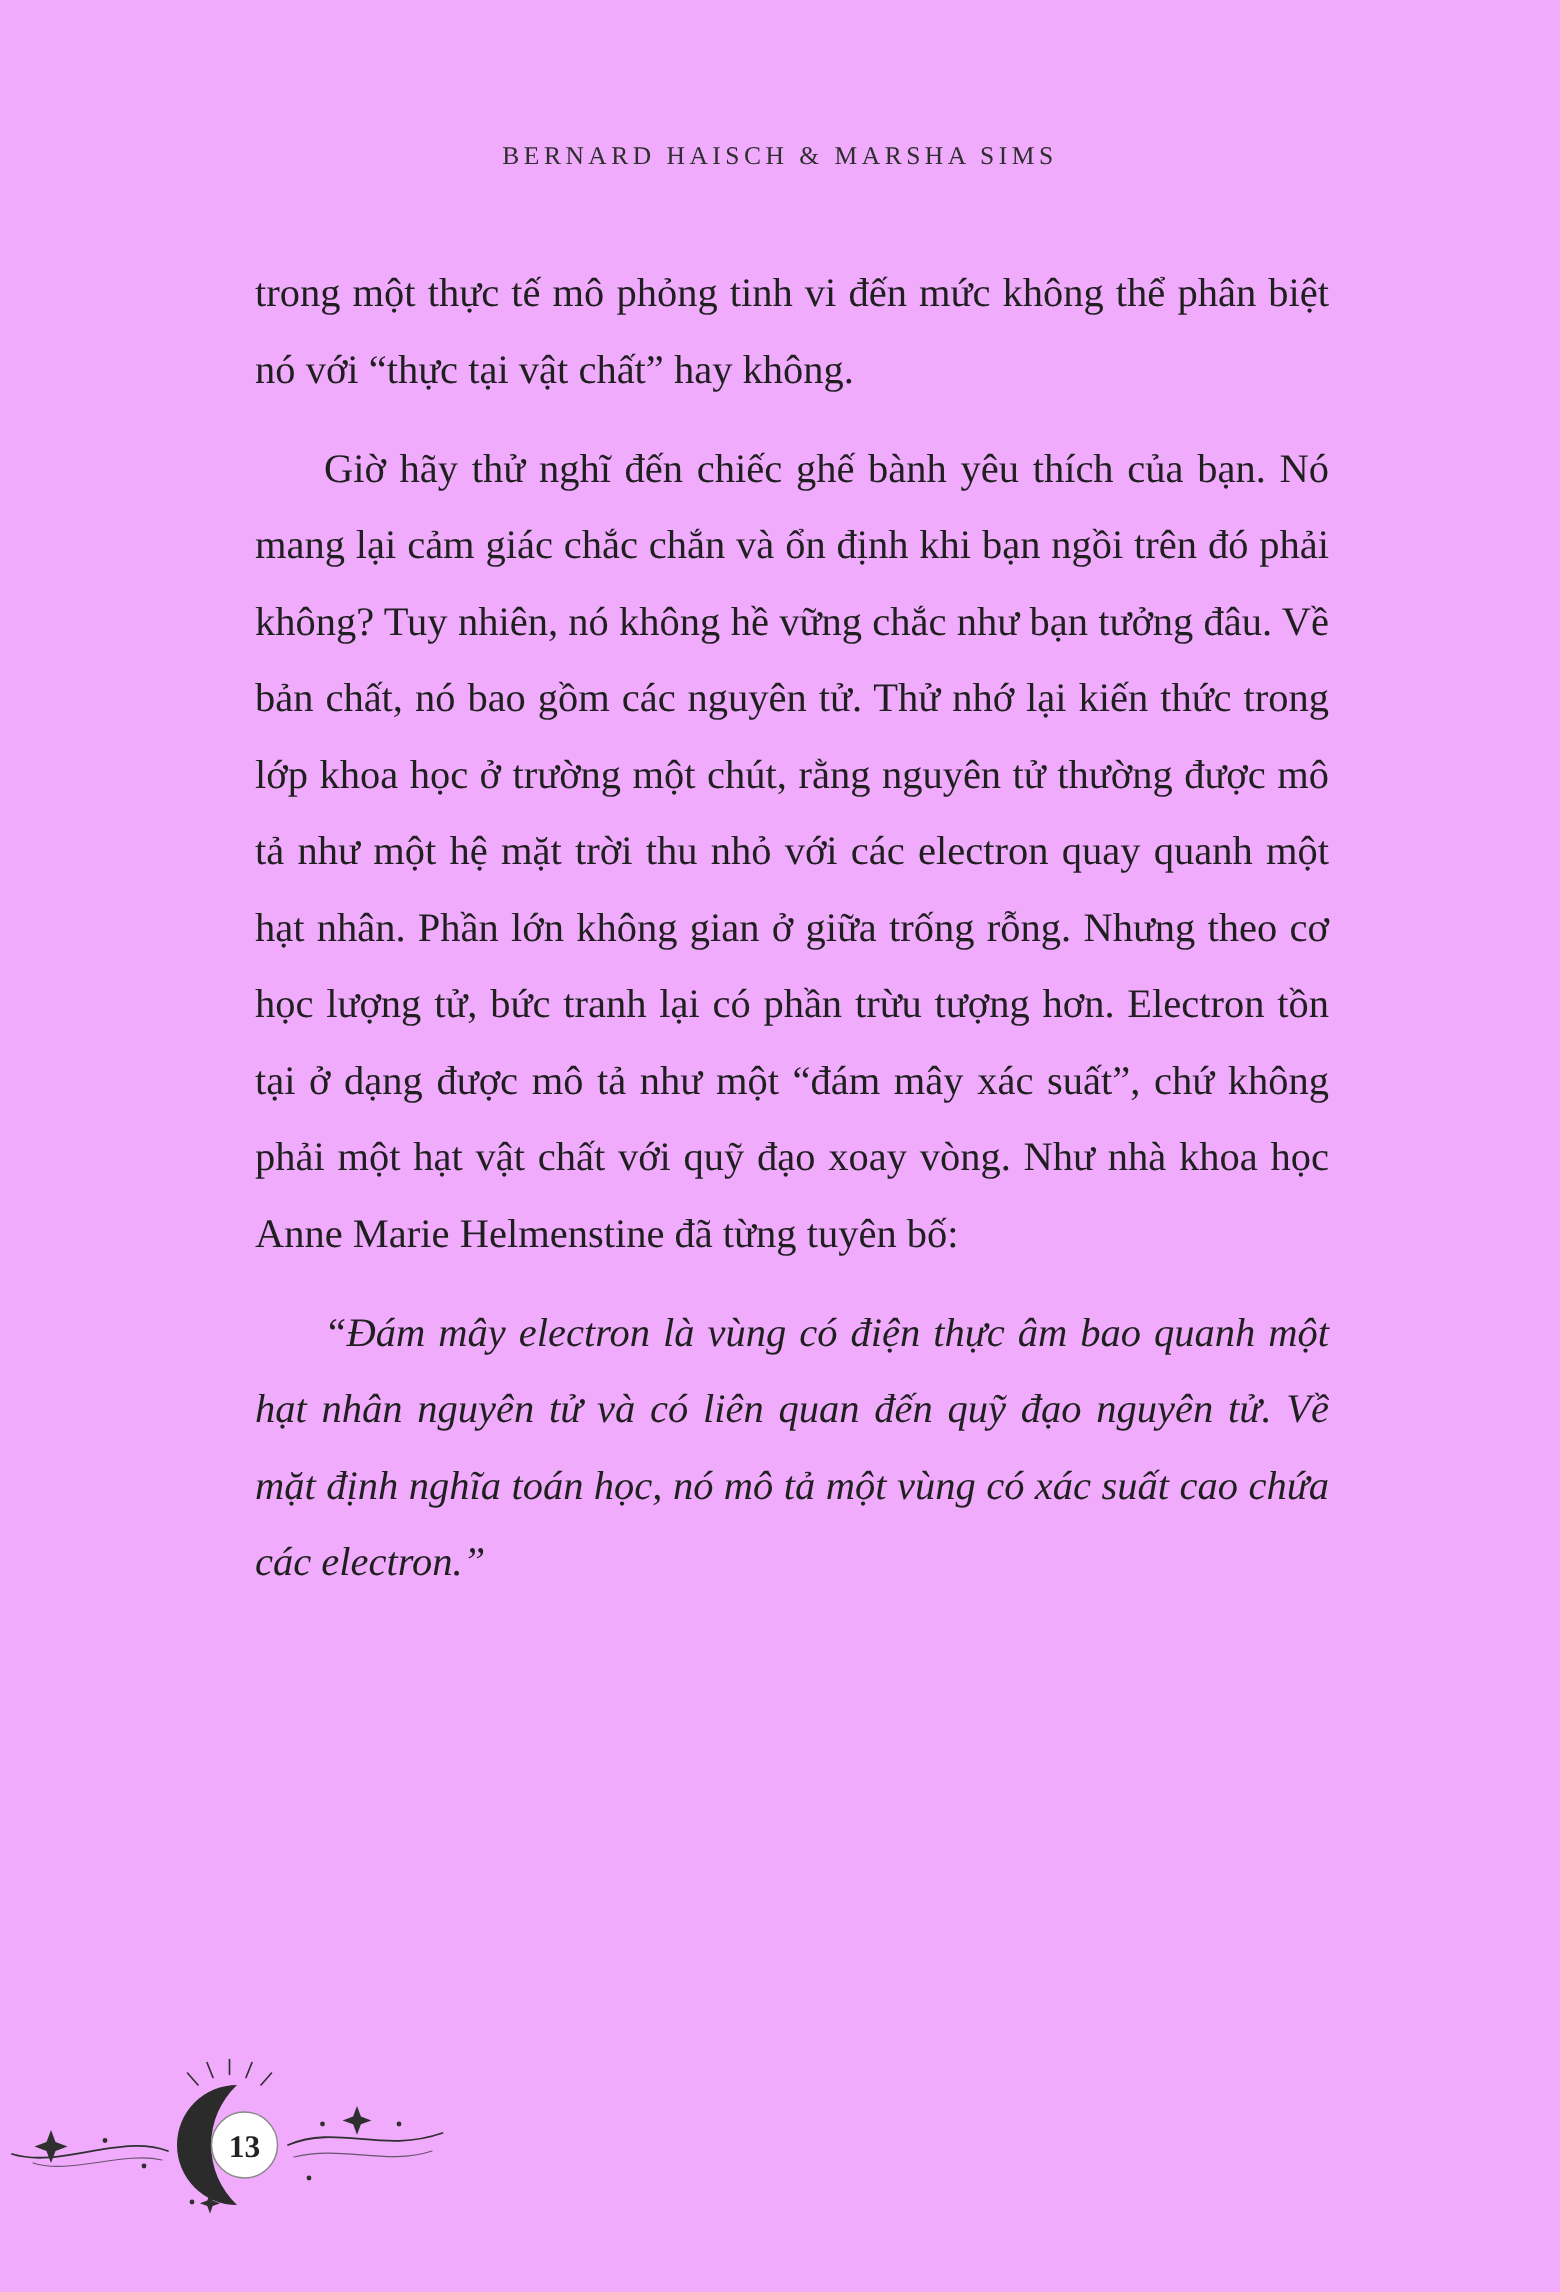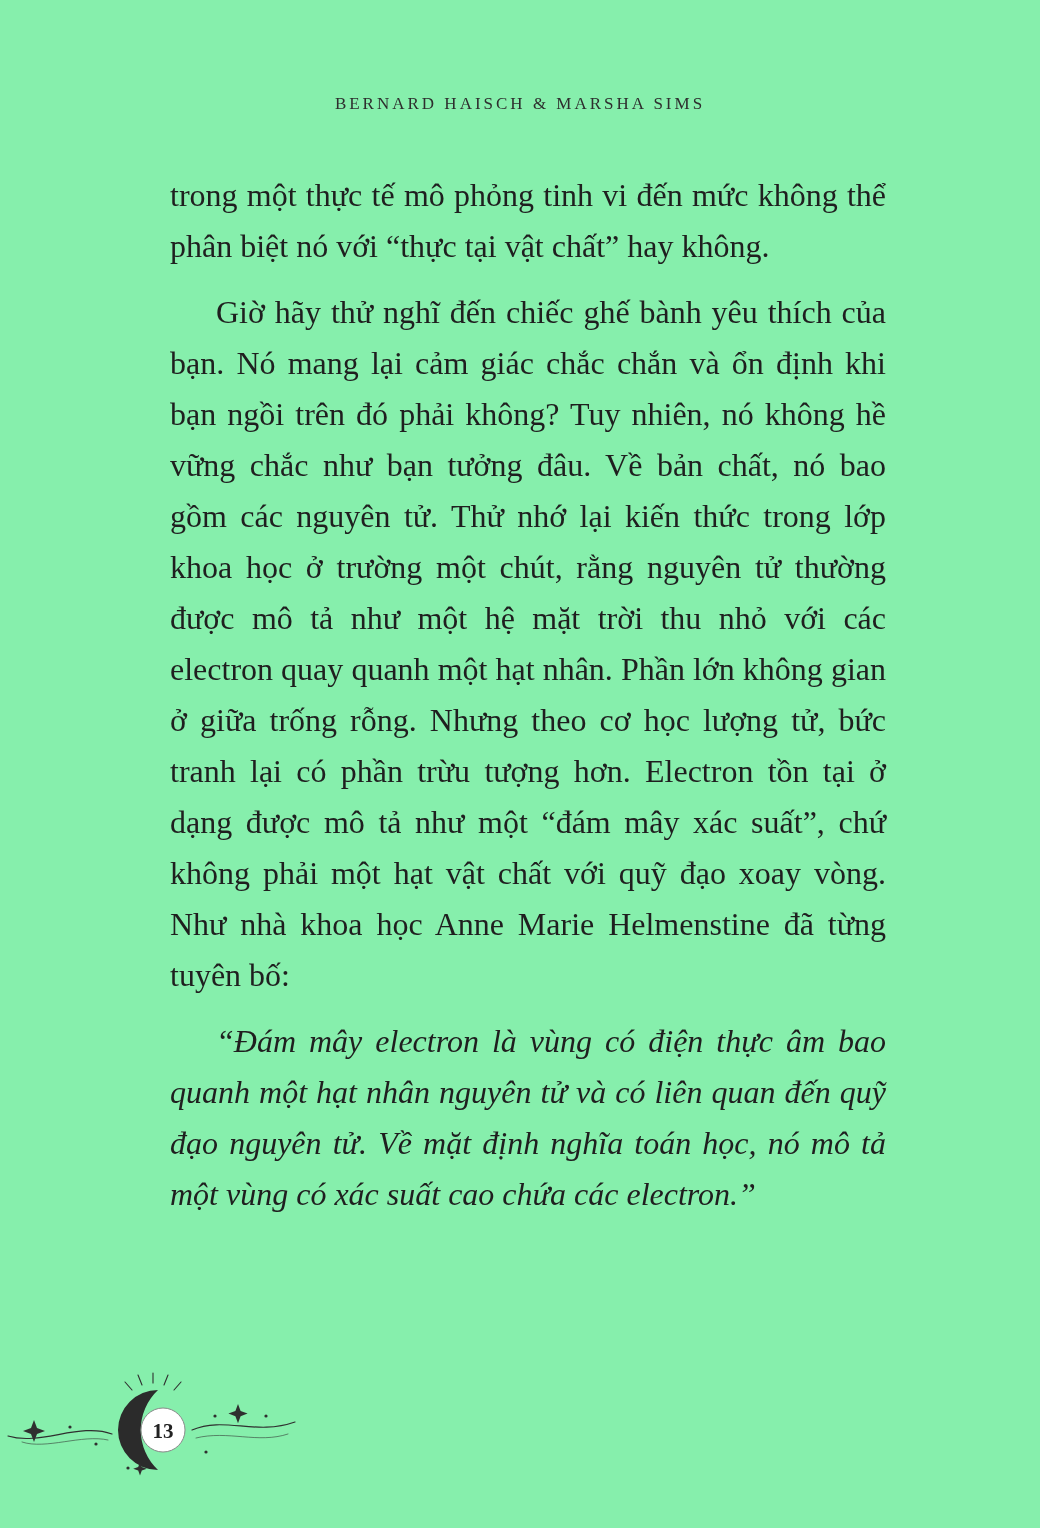--- a/index.html
+++ b/index.html
@@ -10,40 +10,40 @@
     width: 1040px;
     height: 1528px;
     background: #ffffff;
     position: relative;
     font-family: "Liberation Serif", serif;
     color: #1f1f1f;
   }
   .page {
     position: absolute;
     inset: 0;
-    background: #86efac;
+    background: #f0abfc;
     overflow: hidden;
   }
   .running-head {
     position: absolute;
     top: 94px;
     left: 0;
     right: 0;
     text-align: center;
     font-size: 17px;
     letter-spacing: 3px;
     color: #2e2e2e;
     font-weight: 400;
   }
   .body-text {
     position: absolute;
     top: 170px;
     left: 170px;
     width: 716px;
-    font-size: 32px;
+    font-size: 27px;
     line-height: 51px;
     text-align: justify;
   }
   .body-text p {
     margin: 0 0 15px 0;
   }
   .body-text p.indent {
     text-indent: 46px;
   }
   .quote {

